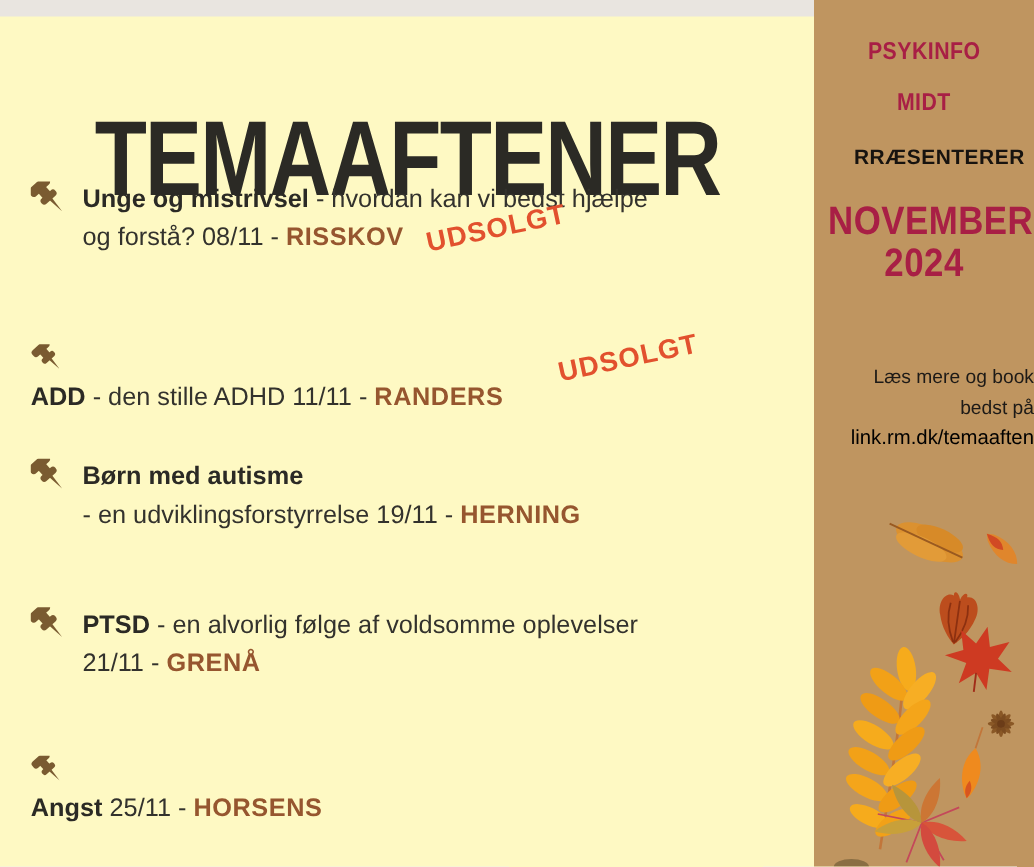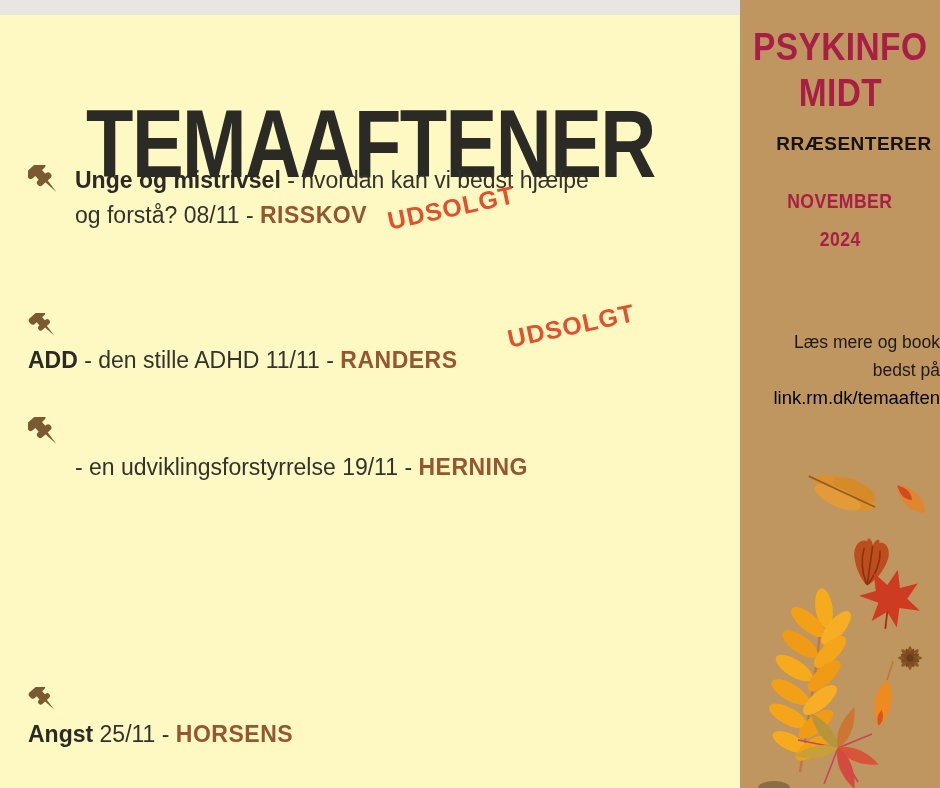--- a/index.html
+++ b/index.html
@@ -55,32 +55,32 @@
   .event-1 .sold-out{left:360px;top:44px;}
   .event-2 .sold-out{left:480px;top:14px;}
   
   .sidebar{
     position:absolute;left:740px;top:0;width:200px;height:788px;
     background:#bf9560;overflow:hidden;
   }
   .brand{
     position:absolute;left:0;top:24px;width:200px;
     text-align:center;color:#a81f45;
-    font-size:38px;font-weight:700;line-height:46px;letter-spacing:0.5px;
+    font-size:22px;font-weight:700;line-height:46px;letter-spacing:0.5px;
   }
   .brand .squeeze,.month .squeeze{display:inline-block;transform:scaleX(0.88);transform-origin:center;}
   .presents{
     position:absolute;left:0;top:133px;width:228px;
     text-align:center;color:#17130f;
     font-size:19px;font-weight:700;letter-spacing:0.5px;
   }
   .month{
     position:absolute;left:0;top:182px;width:200px;
     text-align:center;color:#a81f45;
-    font-size:20px;font-weight:700;line-height:38px;letter-spacing:0.5px;
+    font-size:36px;font-weight:700;line-height:38px;letter-spacing:0.5px;
   }
   .cta{
     position:absolute;left:0;top:328px;width:200px;
     text-align:right;color:#1d1a17;
     font-size:17.5px;line-height:28px;
   }
   .booking-link{
     display:block;color:#000000;font-size:18.5px;text-decoration:none;
   }
   .leaves{
@@ -124,23 +124,34 @@
 
     <div class="event event-3">
       <svg class="pin" viewBox="0 0 30 36">
         <g transform="translate(16,14) rotate(-42)" fill="#7a5b31">
           <rect x="-11" y="-17" width="22" height="9" rx="3.5"></rect>
           <rect x="-4.5" y="-10" width="9" height="9"></rect>
           <rect x="-8.5" y="-3" width="17" height="6.5" rx="3"></rect>
           <path d="M-1.2,3 L1.8,3 L0.5,18 Z"></path>
         </g>
       </svg>
-      <div class="event-text"><br><span>- en udviklingsforstyrrelse 19/11 - </span><span class="city">HERNING</span></div>
-    </div>
-
+      <div class="event-text"><b>Børn med autisme</b><br><span>- en udviklingsforstyrrelse 19/11 - </span><span class="city">HERNING</span></div>
+    </div>
+
+    <div class="event event-4">
+      <svg class="pin" viewBox="0 0 30 36">
+        <g transform="translate(16,14) rotate(-42)" fill="#7a5b31">
+          <rect x="-11" y="-17" width="22" height="9" rx="3.5"></rect>
+          <rect x="-4.5" y="-10" width="9" height="9"></rect>
+          <rect x="-8.5" y="-3" width="17" height="6.5" rx="3"></rect>
+          <path d="M-1.2,3 L1.8,3 L0.5,18 Z"></path>
+        </g>
+      </svg>
+      <div class="event-text"><b>PTSD</b><span> - en alvorlig følge af voldsomme oplevelser</span><br><span>21/11 - </span><span class="city">GRENÅ</span></div>
+    </div>
 
     <div class="event event-5">
       <svg class="pin" viewBox="0 0 30 36">
         <g transform="translate(16,14) rotate(-42)" fill="#7a5b31">
           <rect x="-11" y="-17" width="22" height="9" rx="3.5"></rect>
           <rect x="-4.5" y="-10" width="9" height="9"></rect>
           <rect x="-8.5" y="-3" width="17" height="6.5" rx="3"></rect>
           <path d="M-1.2,3 L1.8,3 L0.5,18 Z"></path>
         </g>
       </svg>

